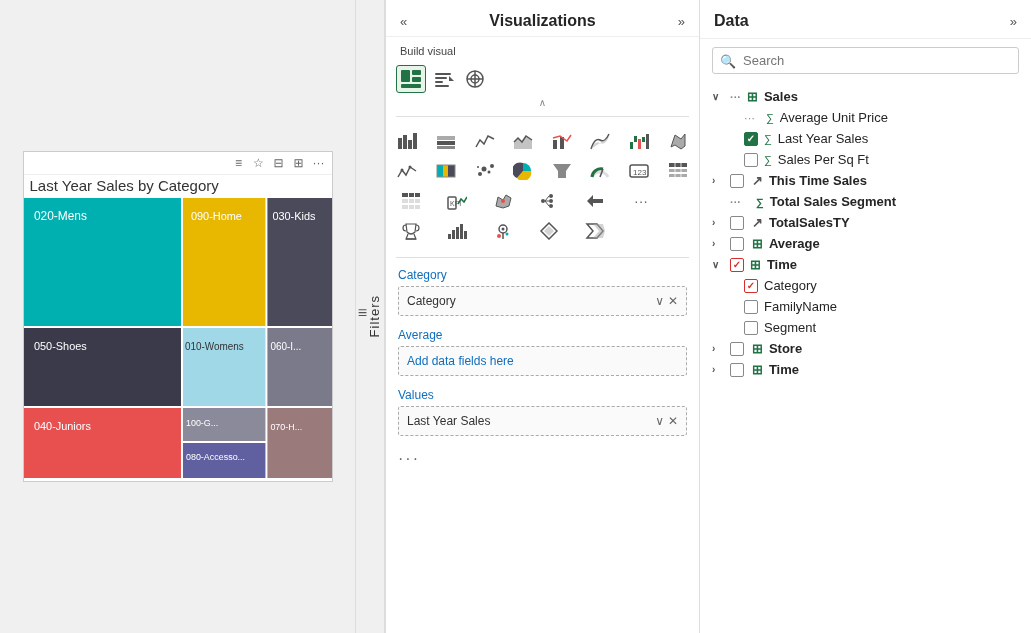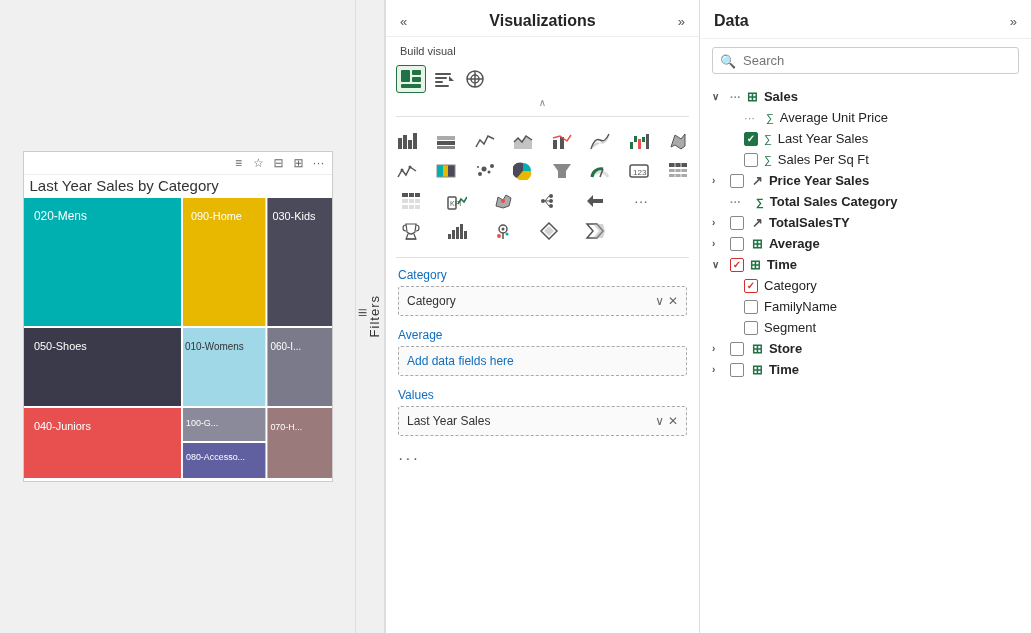--- a/index.html
+++ b/index.html
@@ -662,28 +662,28 @@
           <span class="calc-icon">∑</span>
           <span class="item-label">Sales Per Sq Ft</span>
         </div>
       </div>
     </div>
 
     <div class="tree-group-header">
       <span class="chevron">›</span>
       <div class="checkbox" style="margin-right:2px;"></div>
       <span style="color:#555; font-size:13px;">↗</span>
-      <span class="item-label">Price Year Sales</span>
+      <span class="item-label">This Time Sales</span>
     </div>
 
     <div class="tree-group-header">
       <span class="chevron" style="visibility:hidden;">›</span>
       <span style="color:#888; font-size:11px; width:20px;">···</span>
       <span class="calc-icon">∑</span>
-      <span class="item-label">Total Sales Category</span>
+      <span class="item-label">Total Sales Segment</span>
     </div>
 
     <div class="tree-group-header">
       <span class="chevron">›</span>
       <div class="checkbox" style="margin-right:2px;"></div>
       <span style="color:#555; font-size:13px;">↗</span>
       <span class="item-label">TotalSalesTY</span>
     </div>
 
     <div class="tree-group-header">

